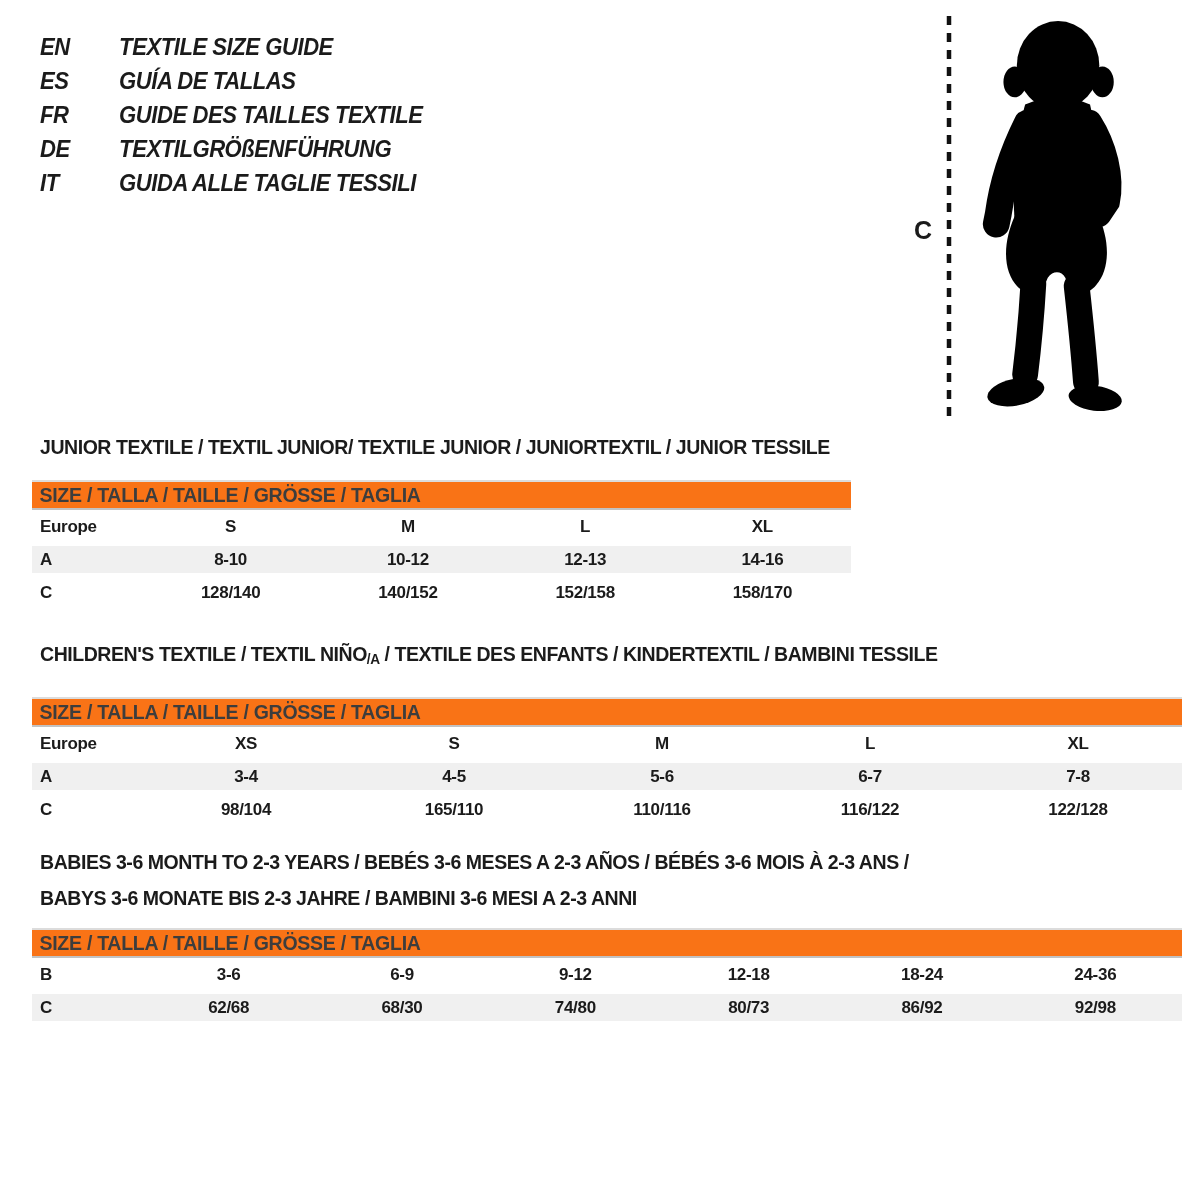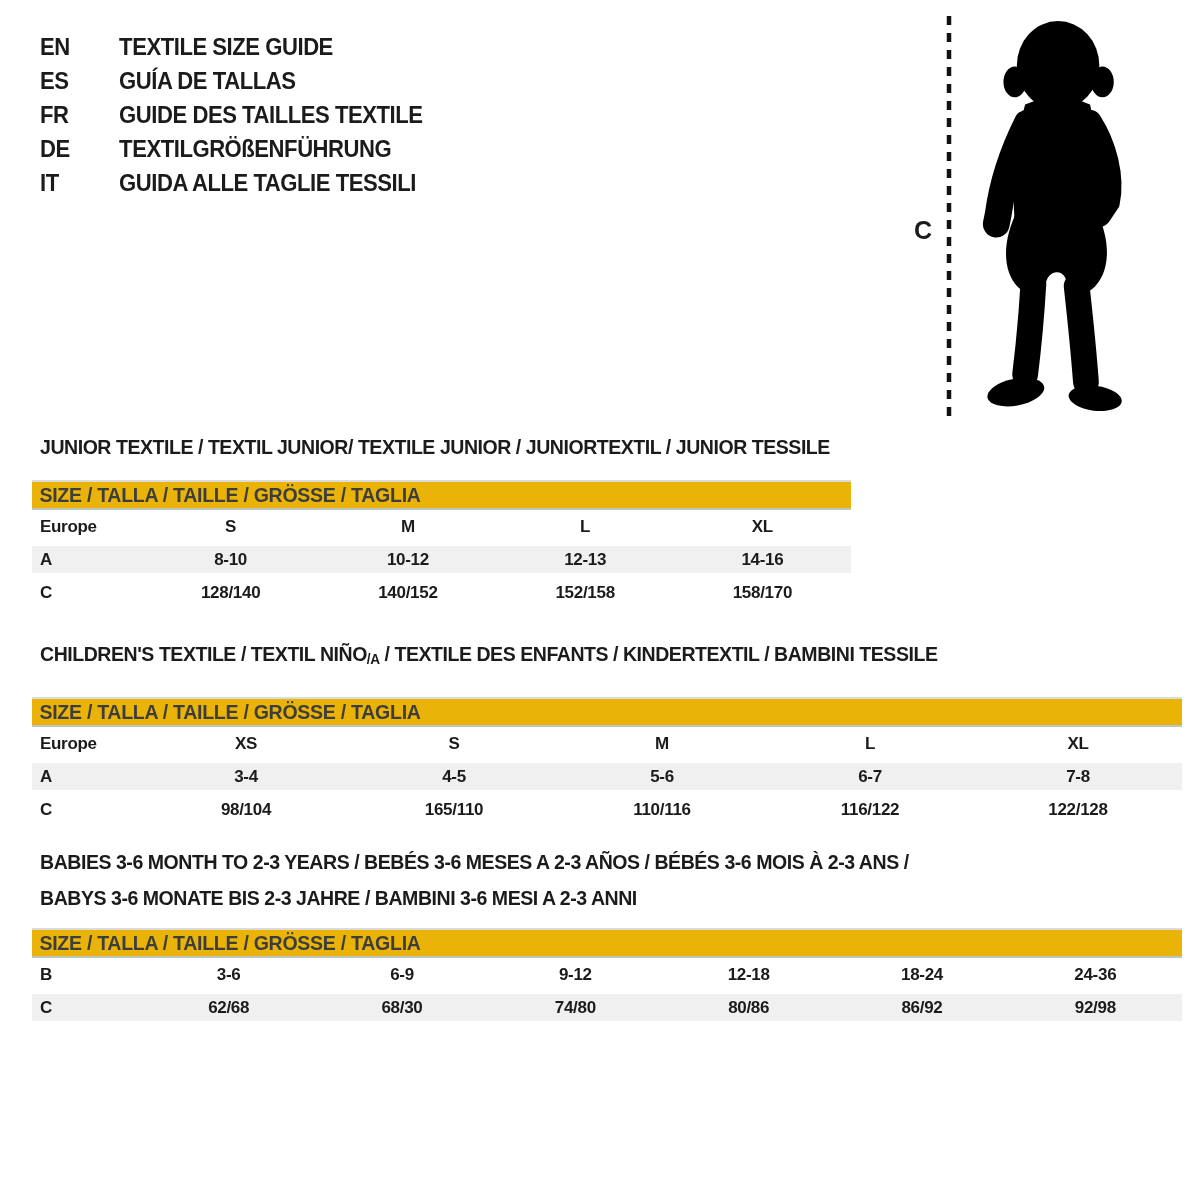--- a/index.html
+++ b/index.html
@@ -2,21 +2,21 @@
 <html><head>
 <meta charset="utf-8">
 <style>
   html,body { margin:0; padding:0; background:#fff; }
   .canvas {
     position:relative; width:1200px; height:1200px; background:#ffffff;
     font-family:"Liberation Sans","DejaVu Sans",sans-serif;
     color:#1b1b1b; overflow:hidden;
   }
   
-  .langs { position:absolute; left:40px; top:30px; }
+  .langs { position:absolute; left:40px; top:30px;font-style:italic; }
   .lang-row {
     display:flex; line-height:34px; font-size:24px; font-weight:700;
     letter-spacing:-0.5px; transform:scaleX(0.92); transform-origin:left center;
     white-space:nowrap;
   }
   .lang-code { width:86px; flex:0 0 auto; }
   
   .figure { position:absolute; left:900px; top:14px; width:280px; height:412px; }
   .dash-line { position:absolute; left:44px; top:2px; }
   .c-label { position:absolute; left:14px; top:202px; font-size:25px; font-weight:700; }
@@ -24,21 +24,21 @@
   
   .section { position:absolute; left:32px; }
   .sec-title {
     margin:0 0 0 8px; font-size:21px; font-weight:700; line-height:26px;
     letter-spacing:-0.5px; transform:scaleX(0.93); transform-origin:left center;
     white-space:nowrap;
   }
   .sec-title .title-sub { font-size:70%; vertical-align:-12%; }
   .babies-title { line-height:36px; }
   .sizebar {
-    height:30px; background:#eab308; display:flex; align-items:center;
+    height:30px; background:#f97316; display:flex; align-items:center;
     border-top:2px solid #dcdcdc; border-bottom:2px solid #c2c2c2; box-sizing:border-box;
   }
   .sizebar span {
     font-size:21px; font-weight:700; color:#3d3d3d; padding-left:8px;
     letter-spacing:-0.3px; transform:scaleX(0.93); transform-origin:left center;
     white-space:nowrap;
   }
   .trow {
     display:flex; height:33px; align-items:center;
     font-size:17px; font-weight:700; letter-spacing:-0.3px;
@@ -184,20 +184,20 @@
       <span class="tcell">9-12</span>
       <span class="tcell">12-18</span>
       <span class="tcell">18-24</span>
       <span class="tcell">24-36</span>
     </div>
     <div class="trow stripe">
       <span class="tlabel">C</span>
       <span class="tcell">62/68</span>
       <span class="tcell">68/30</span>
       <span class="tcell">74/80</span>
-      <span class="tcell">80/86</span>
+      <span class="tcell">80/73</span>
       <span class="tcell">86/92</span>
       <span class="tcell">92/98</span>
     </div>
   </div>
 
 
 </div>
 
 </body></html>

